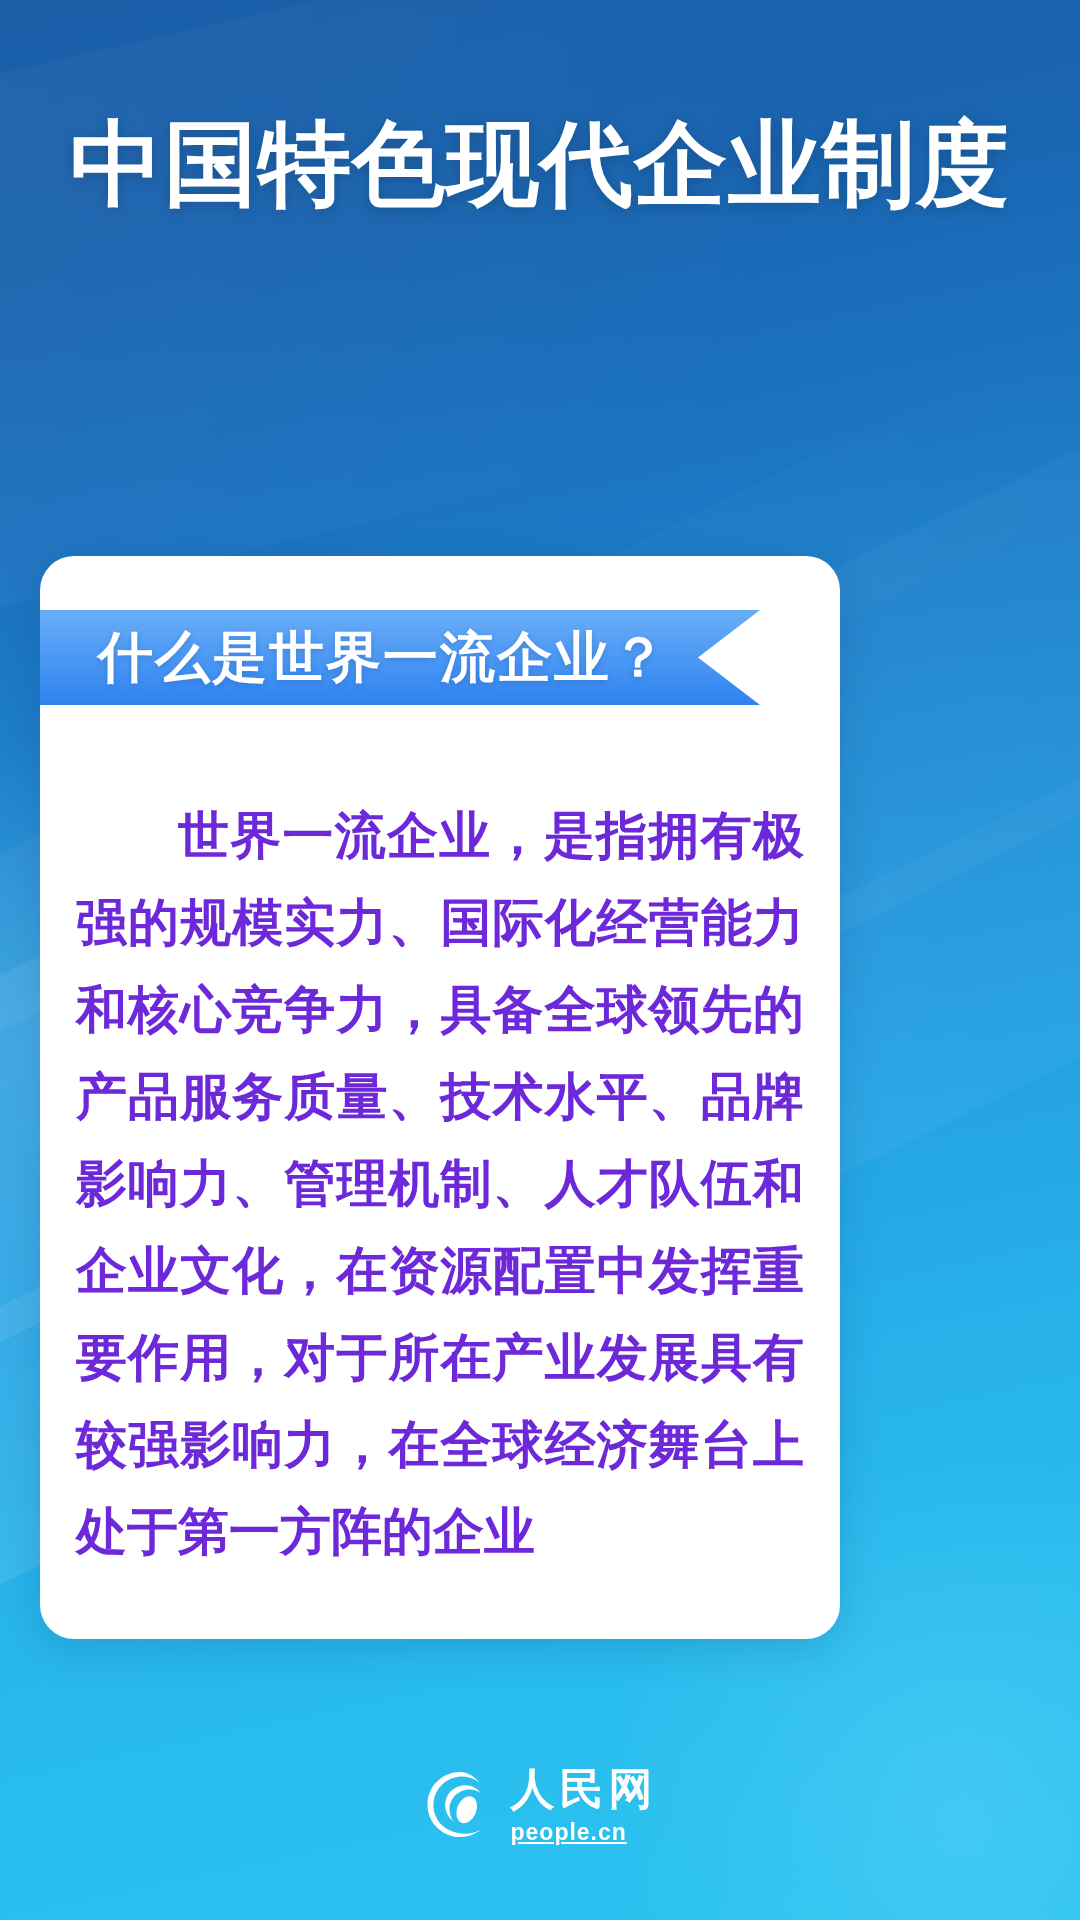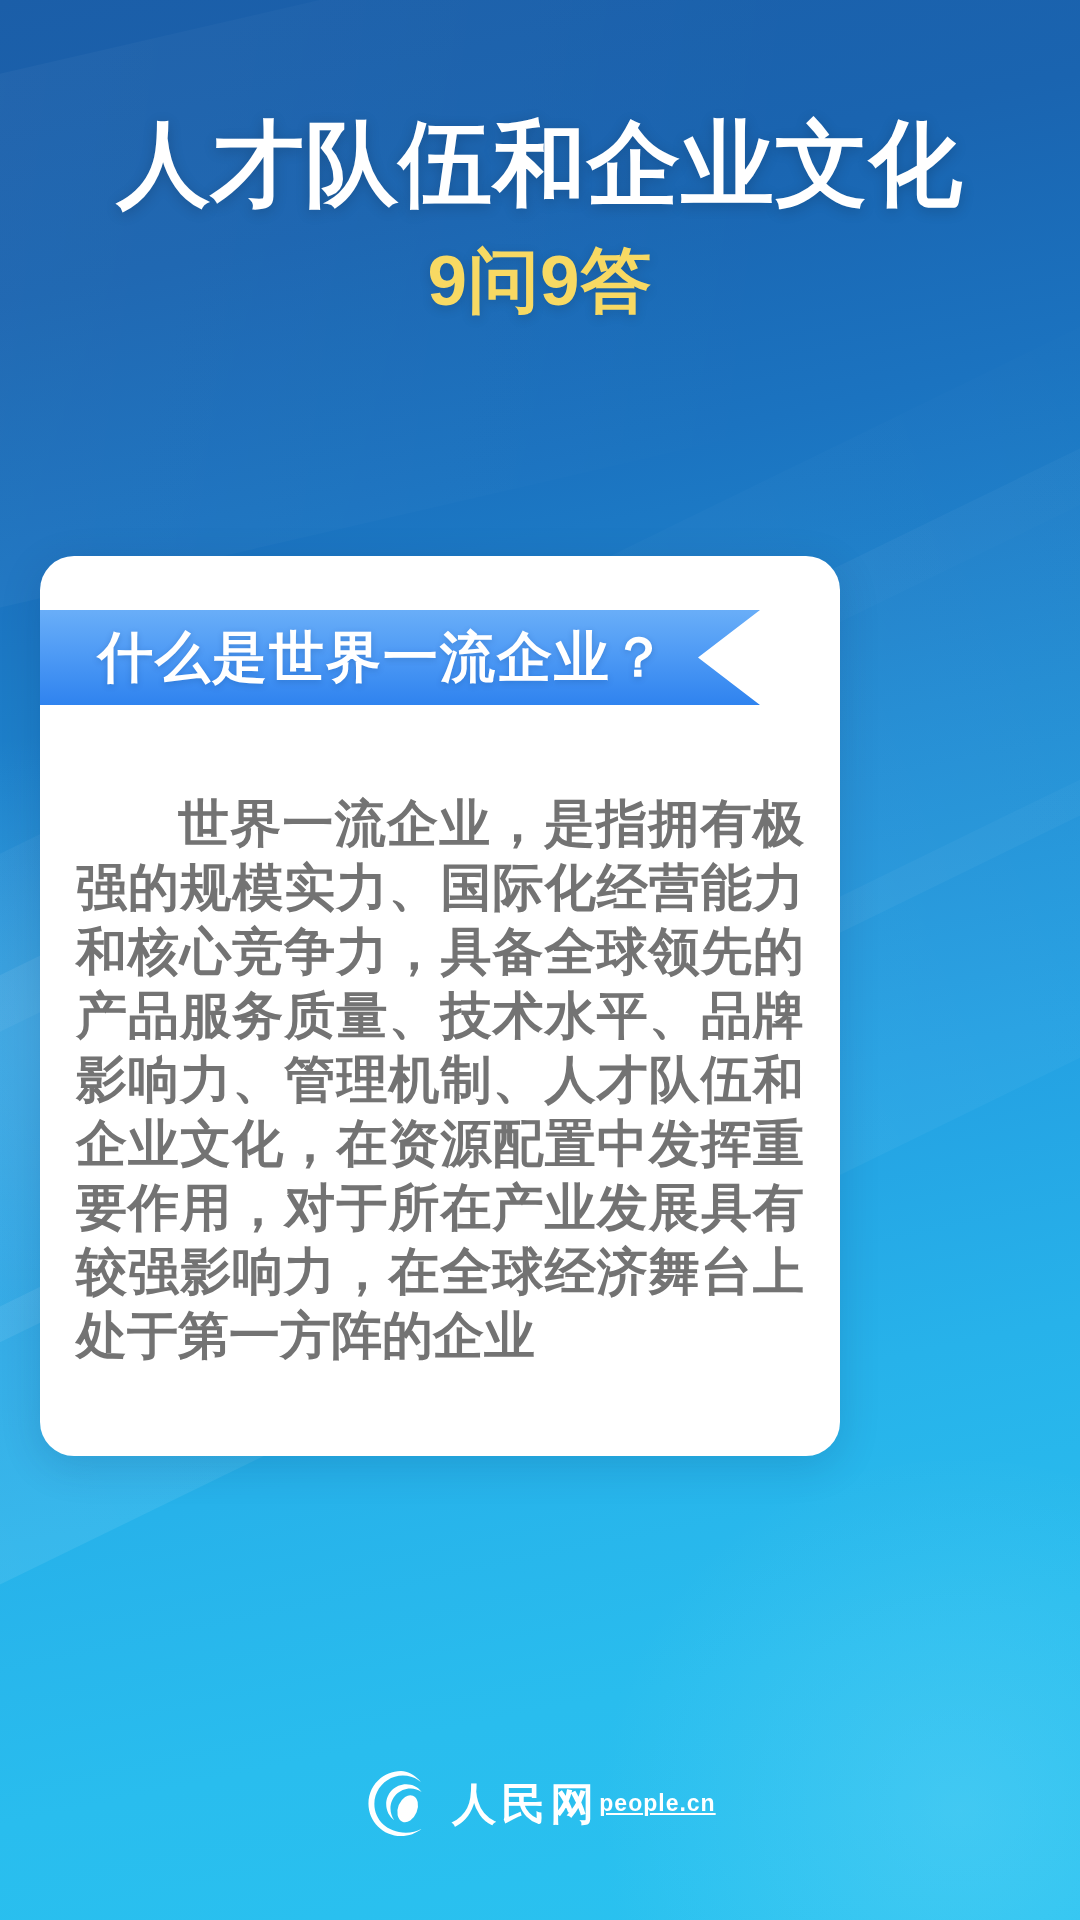--- a/index.html
+++ b/index.html
@@ -110,42 +110,42 @@
     padding-left:58px;
     white-space:nowrap;
     text-shadow:0 2px 6px rgba(0,50,120,.22);
   }
 
   
   .card-body {
     padding:236px 36px 64px 36px;
   }
   .body-text {
-    color:#737373;
+    color:#6d28d9;
     font-size:51px;
-    line-height:64px;
+    line-height:87px;
     font-weight:bold;
     text-align:justify;
     text-justify:inter-ideograph;
     text-indent:2em;
     letter-spacing:0px;
   }
 
   
   .footer {
     position:absolute;
     left:0; right:0;
     top:1768px;
     display:flex;
     align-items:center;
     justify-content:center;
     gap:14px;
   }
   .logo-mark { width:74px; height:74px; flex:0 0 auto; }
-  .logo-words { display:flex; flex-direction:row; align-items:flex-start; }
+  .logo-words { display:flex; flex-direction:column; align-items:flex-start; }
   .logo-cn {
     color:#ffffff; font-size:44px; font-weight:bold; line-height:1;
     letter-spacing:5px;
     font-family:"Liberation Serif","DejaVu Serif",serif;
   }
   .logo-en {
     color:#ffffff; font-size:23px; line-height:1; margin-top:9px;
     letter-spacing:1px; font-weight:bold;text-decoration:underline;
   }
 </style>
@@ -155,22 +155,21 @@
 <div class="poster">
 
   <div class="streak streak-d"></div>
   <div class="streak glow-left"></div>
   <div class="streak streak-c"></div>
   <div class="streak streak-a"></div>
   <div class="streak streak-b"></div>
   <div class="streak glow-right"></div>
 
   <div class="header">
-    <div class="main-title">人才队伍和企业文化</div>
-    <div class="sub-title">9问9答</div>
+    <div class="main-title">中国特色现代企业制度</div>
   </div>
 
   <div class="card">
 
     <div class="ribbon-wrap">
       <div class="ribbon">
         <span class="ribbon-text">什么是世界一流企业？</span>
       </div>
     </div>
 

